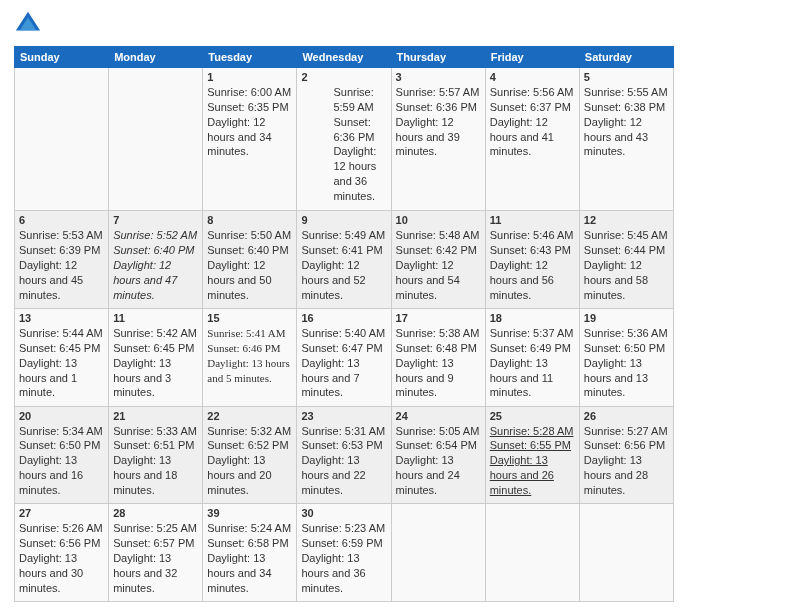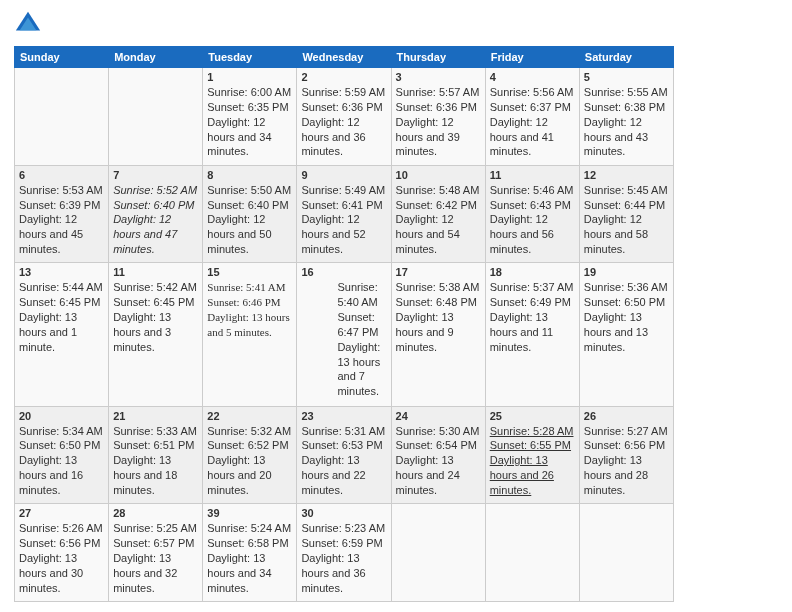--- a/index.html
+++ b/index.html
@@ -143,21 +143,21 @@
           <td class="empty"></td>
           <td class="empty"></td>
           <td>
             <span class="day-num">1</span>
             <div class="day-info" style="white-space: pre-line;">Sunrise: 6:00 AM
 Sunset: 6:35 PM
 Daylight: 12 hours and 34 minutes.</div>
           </td>
           <td>
             <span class="day-num">2</span>
-            <div class="day-info" style="white-space: pre-line;">Sunrise: 5:59 AM
+            <div class="day-info" style="white-space: pre-line; margin-left: 32px;">Sunrise: 5:59 AM
 Sunset: 6:36 PM
 Daylight: 12 hours and 36 minutes.</div>
           </td>
           <td>
             <span class="day-num">3</span>
             <div class="day-info" style="white-space: pre-line;">Sunrise: 5:57 AM
 Sunset: 6:36 PM
 Daylight: 12 hours and 39 minutes.</div>
           </td>
           <td>
@@ -231,21 +231,21 @@
 Daylight: 13 hours and 3 minutes.</div>
           </td>
           <td>
             <span class="day-num">15</span>
             <div class="day-info" style="white-space: pre-line; font-family: Liberation Serif, serif;">Sunrise: 5:41 AM
 Sunset: 6:46 PM
 Daylight: 13 hours and 5 minutes.</div>
           </td>
           <td>
             <span class="day-num">16</span>
-            <div class="day-info" style="white-space: pre-line; margin-left: 36px;">Sunrise: 5:40 AM
+            <div class="day-info" style="white-space: pre-line;">Sunrise: 5:40 AM
 Sunset: 6:47 PM
 Daylight: 13 hours and 7 minutes.</div>
           </td>
           <td>
             <span class="day-num">17</span>
             <div class="day-info" style="white-space: pre-line;">Sunrise: 5:38 AM
 Sunset: 6:48 PM
 Daylight: 13 hours and 9 minutes.</div>
           </td>
           <td>
@@ -281,21 +281,21 @@
 Daylight: 13 hours and 20 minutes.</div>
           </td>
           <td>
             <span class="day-num">23</span>
             <div class="day-info" style="white-space: pre-line;">Sunrise: 5:31 AM
 Sunset: 6:53 PM
 Daylight: 13 hours and 22 minutes.</div>
           </td>
           <td>
             <span class="day-num">24</span>
-            <div class="day-info" style="white-space: pre-line;">Sunrise: 5:30 AM
+            <div class="day-info" style="white-space: pre-line;">Sunrise: 5:05 AM
 Sunset: 6:54 PM
 Daylight: 13 hours and 24 minutes.</div>
           </td>
           <td>
             <span class="day-num">25</span>
             <div class="day-info" style="white-space: pre-line; text-decoration: underline;">Sunrise: 5:28 AM
 Sunset: 6:55 PM
 Daylight: 13 hours and 26 minutes.</div>
           </td>
           <td>

